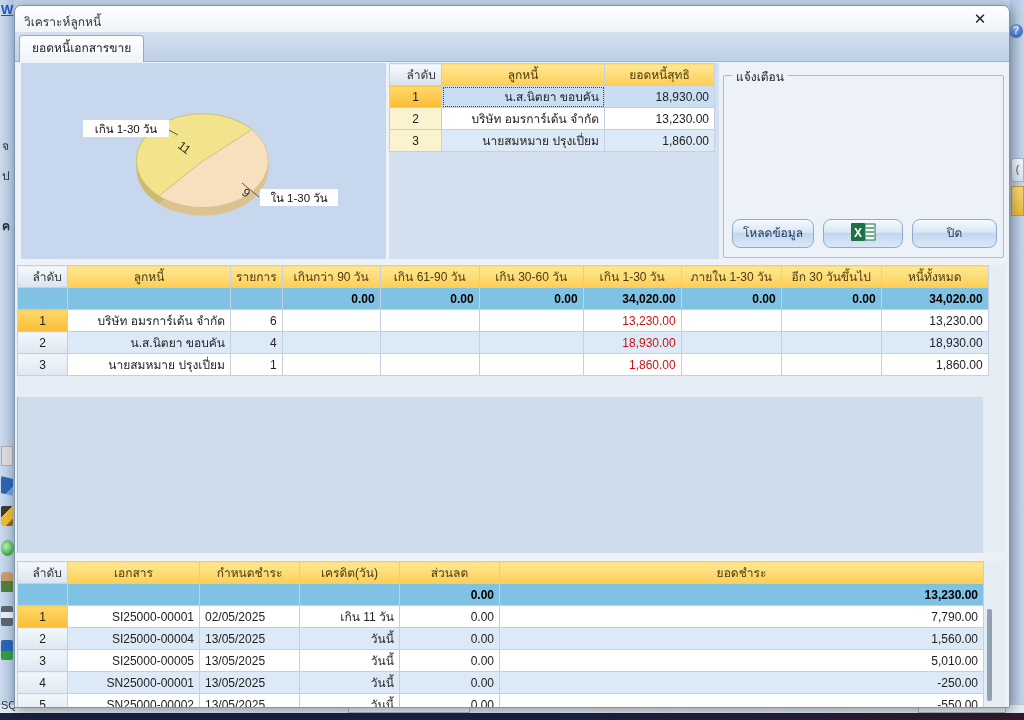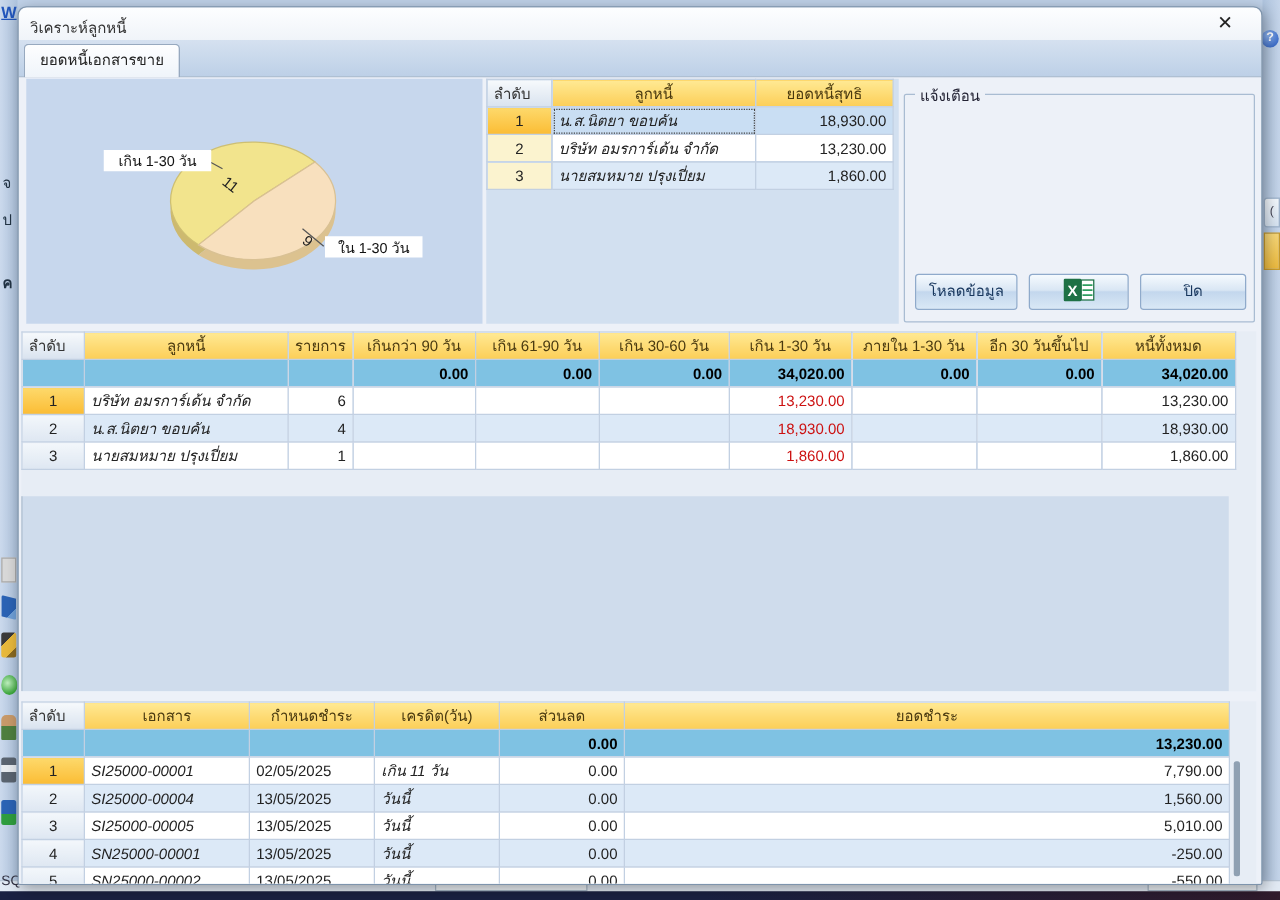--- a/index.html
+++ b/index.html
@@ -52,42 +52,42 @@
   .content { position:absolute; left:0; top:56px; width:994px; height:645px; background:#EDF1F8; }
 
   
   .chart-panel { position:absolute; left:6px; top:1px; width:365px; height:196px; background:#C7D7ED; }
 
   
   .top10-area { position:absolute; left:374px; top:1px; width:330px; height:196px; background:#D2E0F0; }
   table.t { border-collapse:collapse; table-layout:fixed; font-size:12px; }
   table.t td { height:22px; padding:0 5px; border:1px solid #C2D0E2; white-space:nowrap; overflow:hidden; line-height:20px; }
   td.hy { background:linear-gradient(#FFE993,#FCCE57); border-color:#DCA83F; color:#4A3A10; text-align:center; }
-  td.hg { background:linear-gradient(#F6F9FC,#D9E3EF); border-color:#B9C7D8; color:#333; text-align:left; }
+  td.hg { background:linear-gradient(#F6F9FC,#D9E3EF); border-color:#B9C7D8; color:#333; text-align:right; }
   td.corner { background:linear-gradient(#F2F6FA,#DAE3EE); border-color:#B9C7D8; position:relative; }
   .corner-tri { position:absolute; right:2px; bottom:2px; width:0; height:0;
                 border-left:9px solid transparent; border-bottom:9px solid #9AA8B8; }
   td.sum { background:#7FC2E3; border-color:#68B0D4; font-weight:bold; text-align:right; color:#000; }
   td.numc1 { background:linear-gradient(#FDD96B,#FBBC34); border-color:#DE9C2C; text-align:center; }
   td.numc  { background:linear-gradient(#F3F7FB,#DEE7F2); border-color:#BCCADB; text-align:center; }
   td.numy  { background:#FBF3CF; border-color:#DFD3A2; text-align:center; }
   tr.rw td.d { background:#FFFFFF; }
   tr.rb td.d { background:#DCE9F7; }
   tr.rsel td.d { background:#C9DEF3; }
   td.selcell { outline:1px dotted #444; outline-offset:-2px; }
-  .L { text-align:left;font-style:italic; } .R { text-align:right; } .C { }
+  .L { text-align:right; } .R { text-align:right; } .C { }
   .red { color:#CC1111; } .redb { color:#CC0000; font-weight:bold; }
   .org { color:#E8960F; font-weight:bold; } .grn { color:#0E9933; font-weight:bold; } .blkb { color:#000; font-weight:bold; }
 
   
   .groupbox { position:absolute; left:708px; top:13px; width:281px; height:183px;
               border:1px solid #A9BCD2; border-radius:2px; }
   .groupbox .legend { position:absolute; left:8px; top:-9px; background:#EDF1F8; padding:0 4px; font-size:12px; color:#223; }
   .btn { position:absolute; bottom:9px; height:29px; background:linear-gradient(#F5FAFE,#D9E6F4 45%,#C3D7ED 50%,#D9E8F6);
-         border:1px solid #8FAACB; border-radius:3px; font-size:12px; color:#17365D;
+         border:1px solid #8FAACB; border-radius:8px; font-size:12px; color:#17365D;
          text-align:center; line-height:27px; cursor:default; }
   .btn-load { left:8px; width:82px; }
   .btn-excel { left:99px; width:80px; }
   .btn-close { left:188px; width:85px; }
   .btn svg { vertical-align:middle; margin-top:-3px; }
 
   
   .grid-mid { position:absolute; left:2px; top:203px; width:988px; height:288px; background:#E7EDF5; overflow:hidden; }
   .grid-mid .filler { position:absolute; left:0; top:132px; width:966px; height:156px; background:#CFDCEC; border-left:1px solid #AABACB; }
   .grid-bot { position:absolute; left:2px; top:499px; width:988px; height:146px; background:#E7EDF5; overflow:hidden; }

